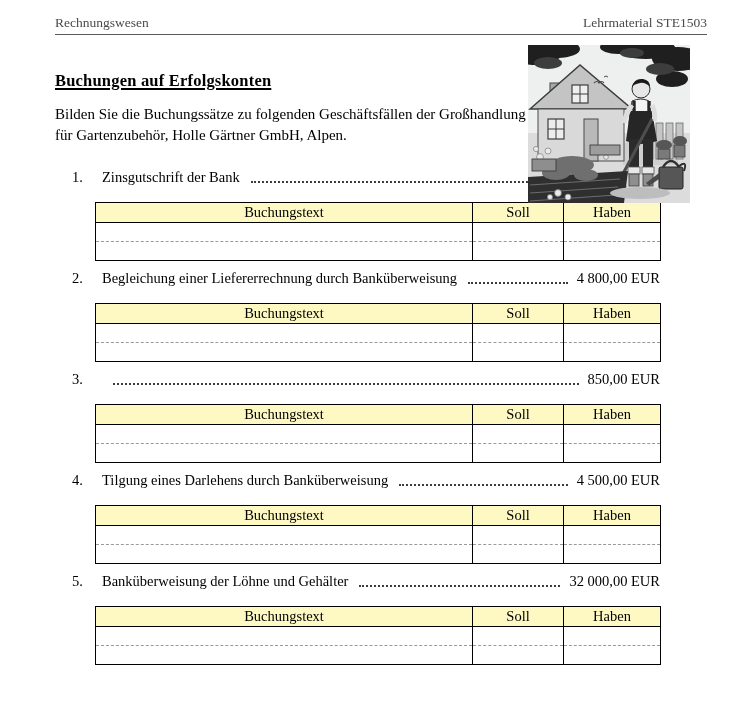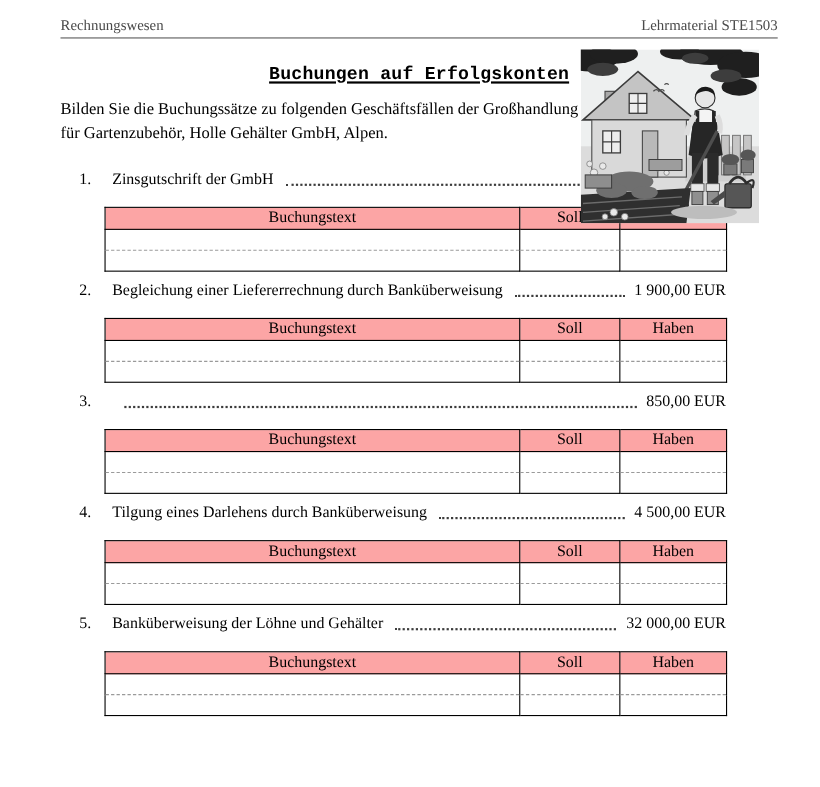--- a/index.html
+++ b/index.html
@@ -27,26 +27,24 @@
     color: #4a4a4a;
   }
   
   .illustration {
     position: absolute;
     top: 45px; left: 528px;
     width: 162px; height: 158px;
   }
   
   .doc-title {
-    margin-top: 23px;
-    text-align: center;
+    margin-top: 36px;
     font-size: 16.5px;
     font-weight: bold;
     letter-spacing: 0.2px;
-    font-family: Liberation Mono, monospace;
   }
   .doc-title span {
     text-decoration: underline;
     text-decoration-thickness: 1.5px;
     text-underline-offset: 2px;
   }
   
   .intro {
     margin-top: 13px;
     max-width: 472px;
@@ -86,21 +84,21 @@
     width: 565px;
     margin: 15px 0 0 40px;
     border-collapse: collapse;
     table-layout: fixed;
     font-size: 14.5px;
   }
   .btable col.c-text  { width: 377px; }
   .btable col.c-soll  { width: 91px; }
   .btable col.c-haben { width: 97px; }
   .btable th {
-    background: #fca5a5;
+    background: #fef9c3;
     border: 1.4px solid #000;
     font-weight: normal;
     height: 20px;
     text-align: center;
     padding: 0 2px;
   }
   .btable td {
     border-left: 1.4px solid #000;
     border-right: 1.4px solid #000;
     height: 19px;
@@ -216,29 +214,29 @@
       <rect x="131" y="122" width="24" height="22" rx="2" fill="#565656" stroke="#222" stroke-width="1"></rect>
       <path d="M131,128 L118,138 L121,141 L131,134 Z" fill="#4a4a4a"></path>
       <path d="M135,122 q8,-12 16,0" fill="none" stroke="#2e2e2e" stroke-width="2.4"></path>
       <path d="M150,122 q10,-8 6,4" fill="none" stroke="#2e2e2e" stroke-width="2"></path>
     </g>
     <ellipse cx="112" cy="148" rx="30" ry="6" fill="#bdbdbd"></ellipse>
   </svg>
 
   <h1 class="doc-title"><span>Buchungen auf Erfolgskonten</span></h1>
 
-  <p class="intro">Bilden Sie die Buchungssätze zu folgenden Geschäftsfällen der Großhandlung für Gartenzubehör, Holle Gehälter GmbH, Alpen.</p>
+  <p class="intro">Bilden Sie die Buchungssätze zu folgenden Geschäftsfällen der Großhandlung für Gartenzubehör, Holle Gärtner GmbH, Alpen.</p>
 
 
   <div class="items">
 
       <div class="item">
         <div class="item-line">
           <span class="item-num">1.</span>
-          <span class="item-text">Zinsgutschrift der GmbH</span>
+          <span class="item-text">Zinsgutschrift der Bank</span>
           <span class="leader"></span>
           <span class="amount">112,00 EUR</span>
         </div>
         <table class="btable">
           <colgroup>
             <col class="c-text">
             <col class="c-soll">
             <col class="c-haben">
           </colgroup>
           <thead>
@@ -261,21 +259,21 @@
             </tr>
           </tbody>
         </table>
       </div>
 
       <div class="item">
         <div class="item-line">
           <span class="item-num">2.</span>
           <span class="item-text">Begleichung einer Liefererrechnung durch Banküberweisung</span>
           <span class="leader"></span>
-          <span class="amount">1 900,00 EUR</span>
+          <span class="amount">4 800,00 EUR</span>
         </div>
         <table class="btable">
           <colgroup>
             <col class="c-text">
             <col class="c-soll">
             <col class="c-haben">
           </colgroup>
           <thead>
             <tr>
               <th>Buchungstext</th>

